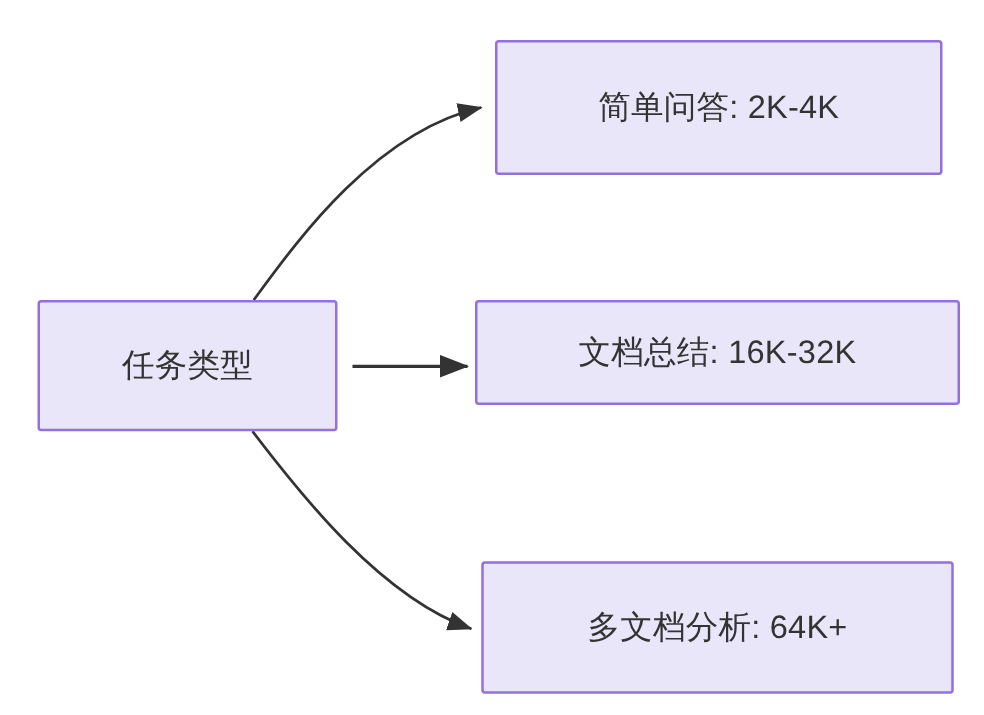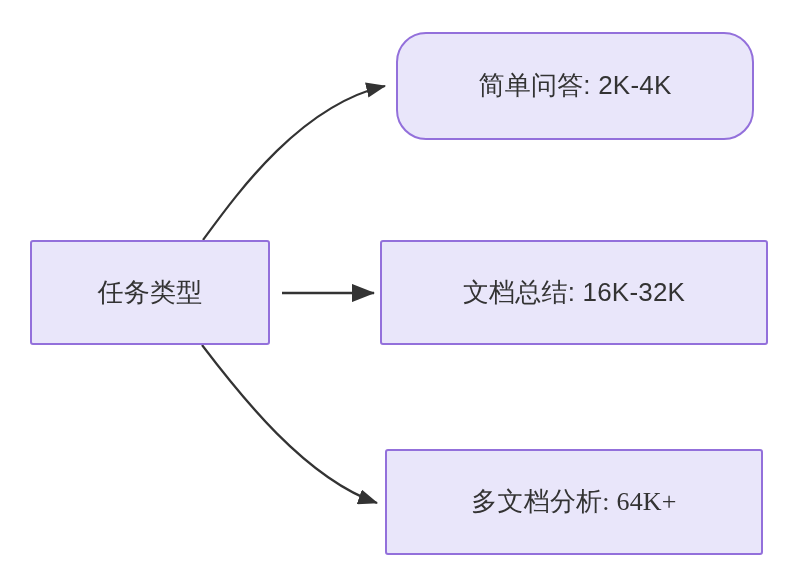--- a/index.html
+++ b/index.html
@@ -51,34 +51,32 @@
     left: 30px;
     top: 240px;
     width: 240px;
     height: 105px;
   }
   #node-simple-qa {
     left: 396px;
     top: 32px;
     width: 358px;
     height: 108px;
-    border-radius: 30px;
   }
   #node-doc-summary {
     left: 380px;
     top: 240px;
     width: 388px;
-    height: 105px;
+    height: 84px;
   }
   #node-multi-doc {
     left: 385px;
     top: 449px;
     width: 378px;
     height: 106px;
-    font-family: Liberation Serif, serif;
   }
 </style>
 </head>
 <body>
 
 <div id="diagram">
 
   <svg id="edge-layer" viewBox="0 0 787 572" width="787" height="572" xmlns="http://www.w3.org/2000/svg">
     <defs>
       <marker id="arrowhead" markerWidth="9" markerHeight="7" refX="8.5" refY="3.5" orient="auto" markerUnits="strokeWidth">

